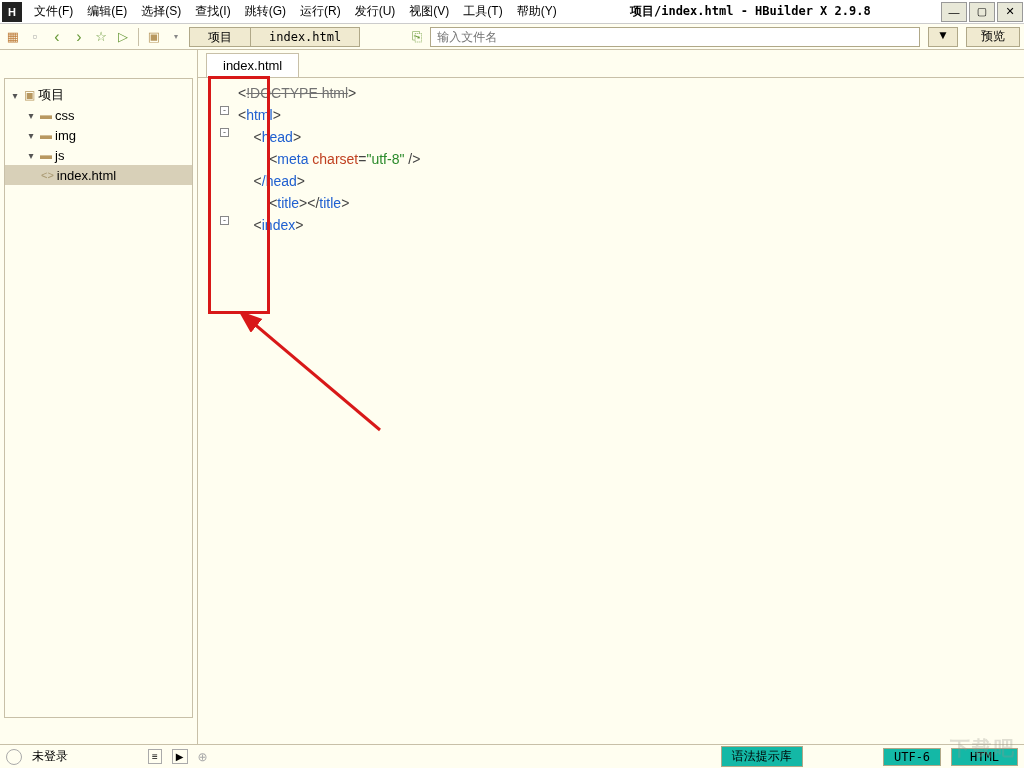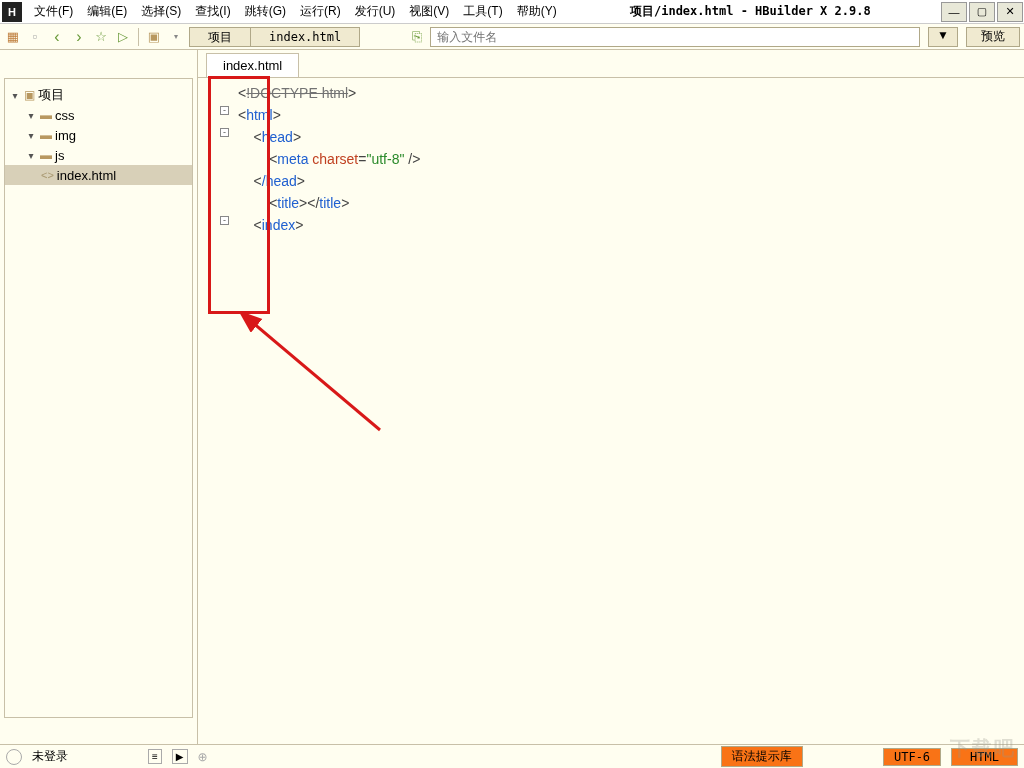--- a/index.html
+++ b/index.html
@@ -51,21 +51,21 @@
 .t-attr { color: #c04020; }
 .t-str { color: #2a8a2a; }
 .hl-line { background: #ece0c0; display: inline-block; padding-right: 600px; margin-left: -4px; padding-left: 4px; }
 .red-box { position: absolute; border: 3px solid #d81818; left: 208px; top: 76px; width: 62px; height: 238px; pointer-events: none; }
 .red-arrow { position: absolute; left: 240px; top: 310px; pointer-events: none; }
 
 
 .statusbar { height: 24px; border-top: 1px solid #c8c0a8; background: #fffef0; display: flex; align-items: center; padding: 0 6px; font-size: 12px; gap: 10px; }
 .st-icon { width: 16px; height: 16px; border: 1px solid #aaa; border-radius: 50%; }
 .st-spacer { flex: 1; }
-.st-box { border: 1px solid #b0a888; background: #f97316; padding: 1px 10px; font-family: Consolas, monospace; }
+.st-box { border: 1px solid #b0a888; background: #14b8a6; padding: 1px 10px; font-family: Consolas, monospace; }
 .st-plain { font-family: Consolas, monospace; margin-top: 45px; }
 .watermark { position: absolute; right: 8px; bottom: 6px; font-size: 20px; color: rgba(150,150,140,0.3); font-weight: bold; letter-spacing: 2px; pointer-events: none; }
 </style>
 </head>
 <body>
 
 <div class="titlebar">
   <div class="app-icon">H</div>
   <div class="menubar">
     <span>文件(F)</span>

